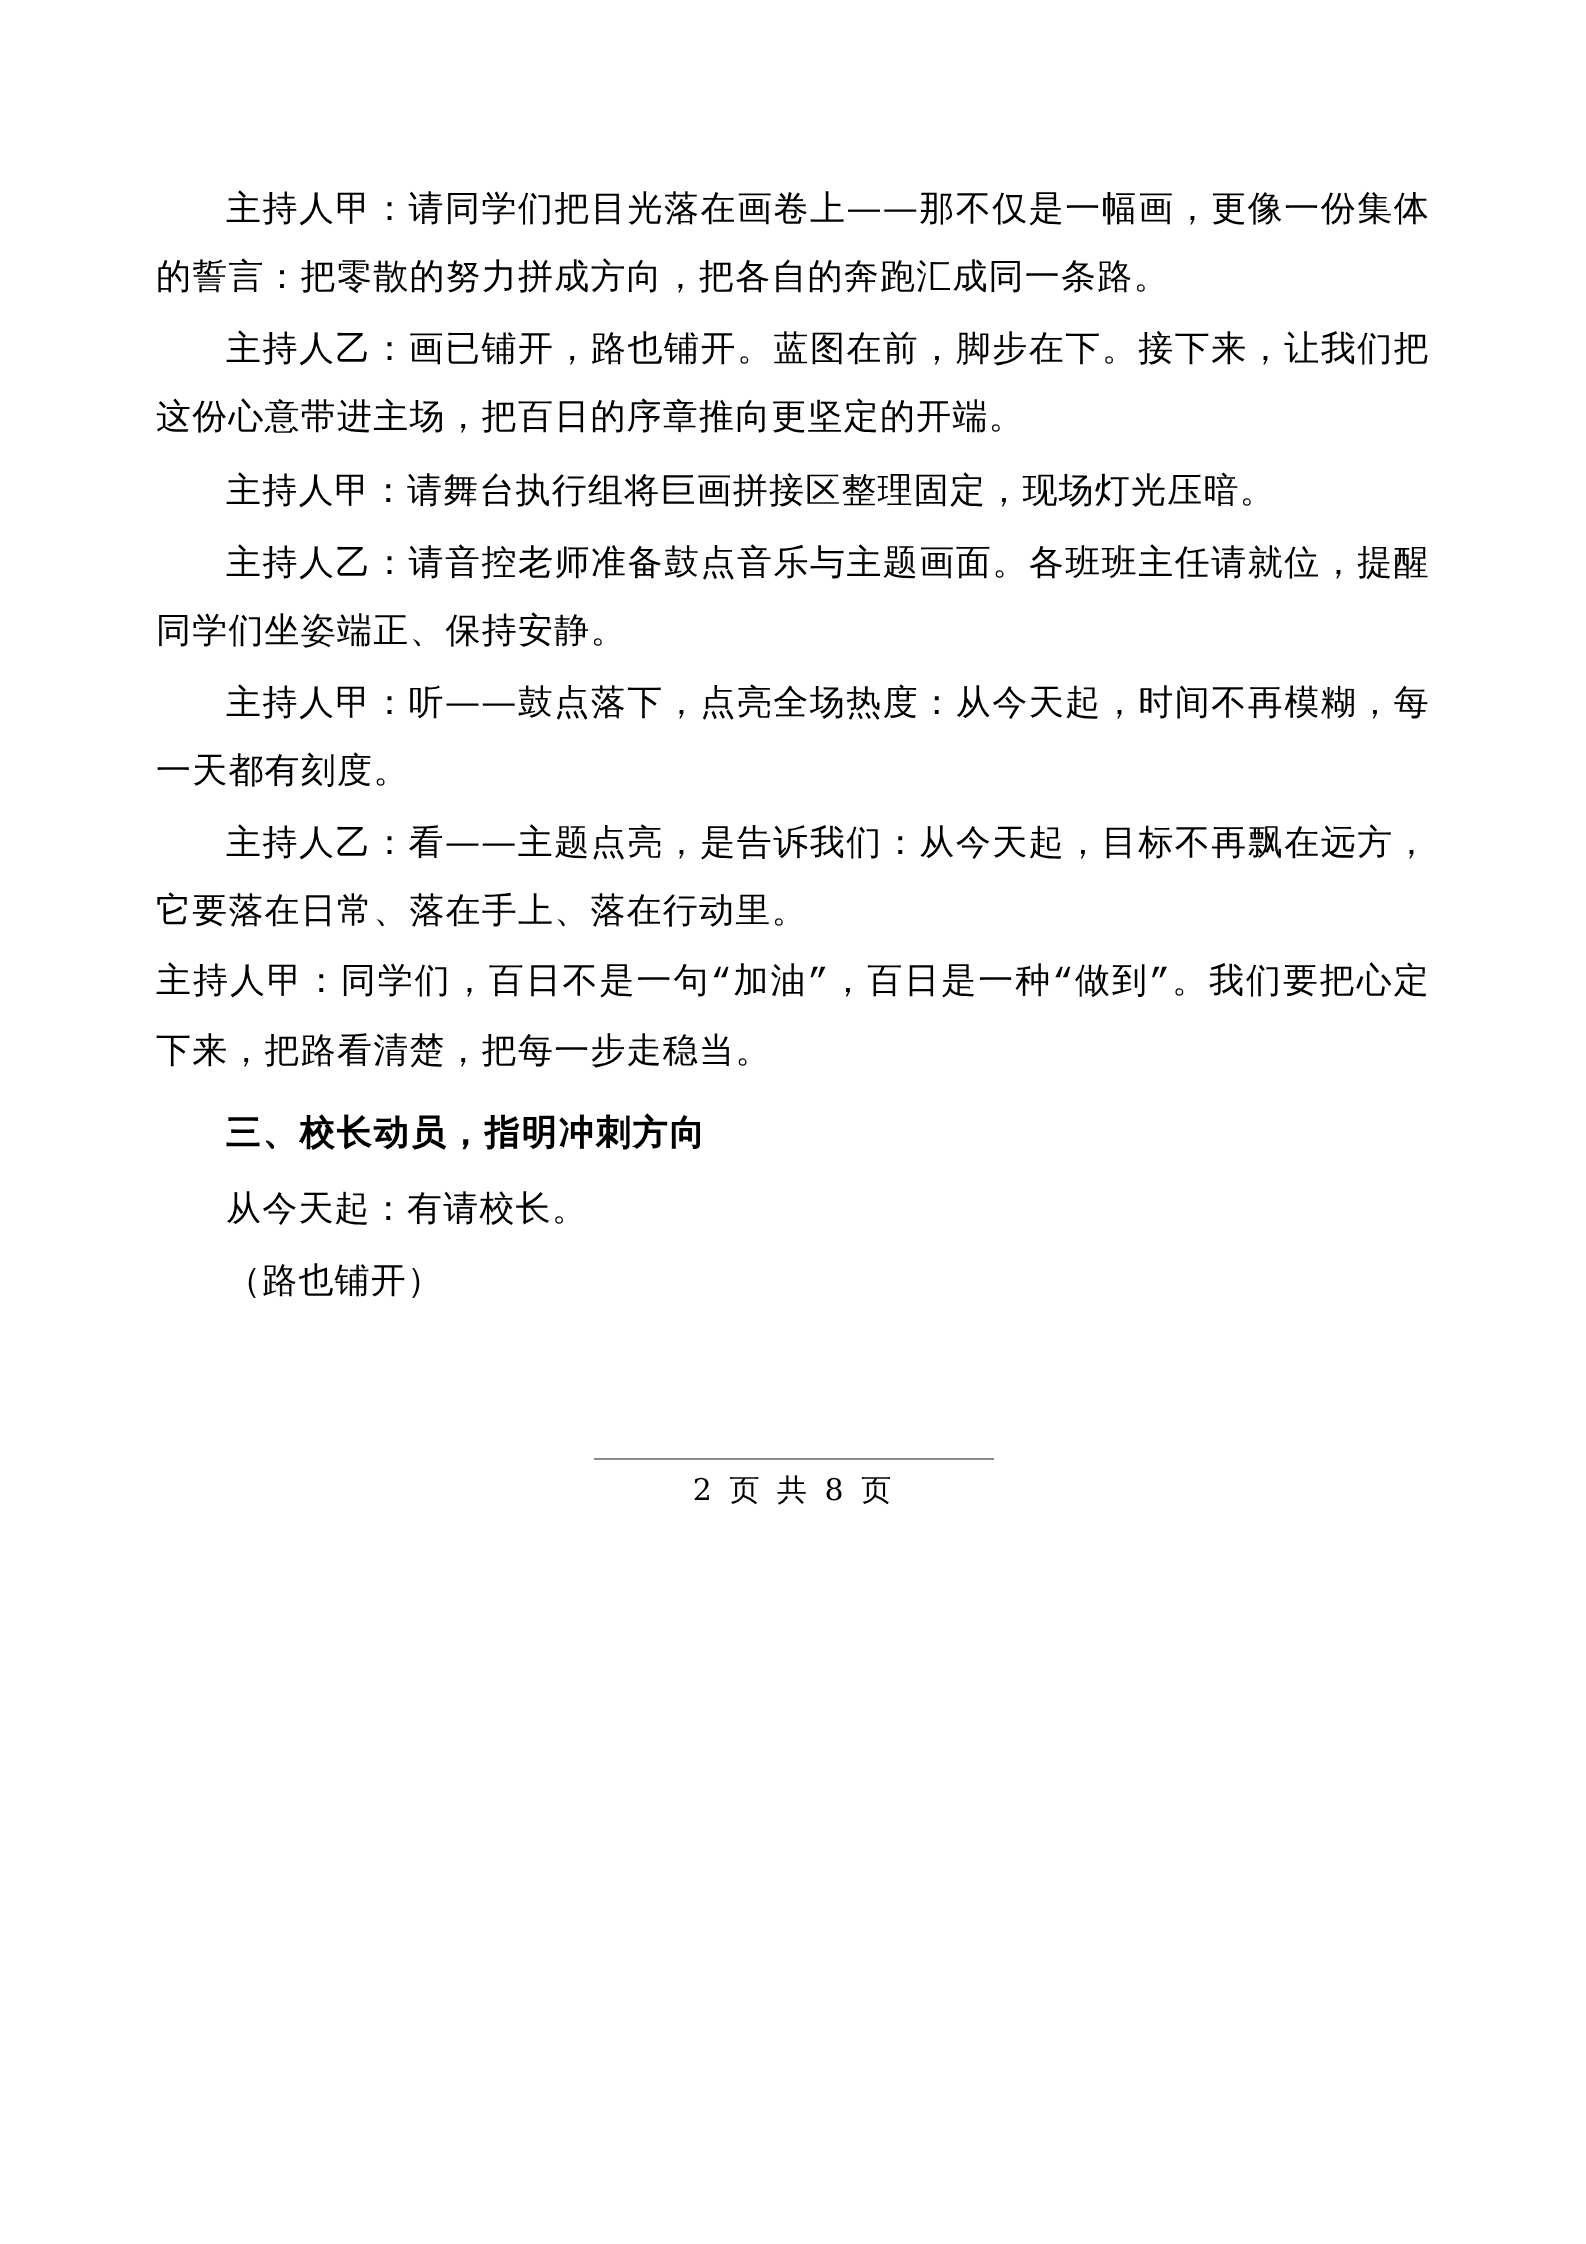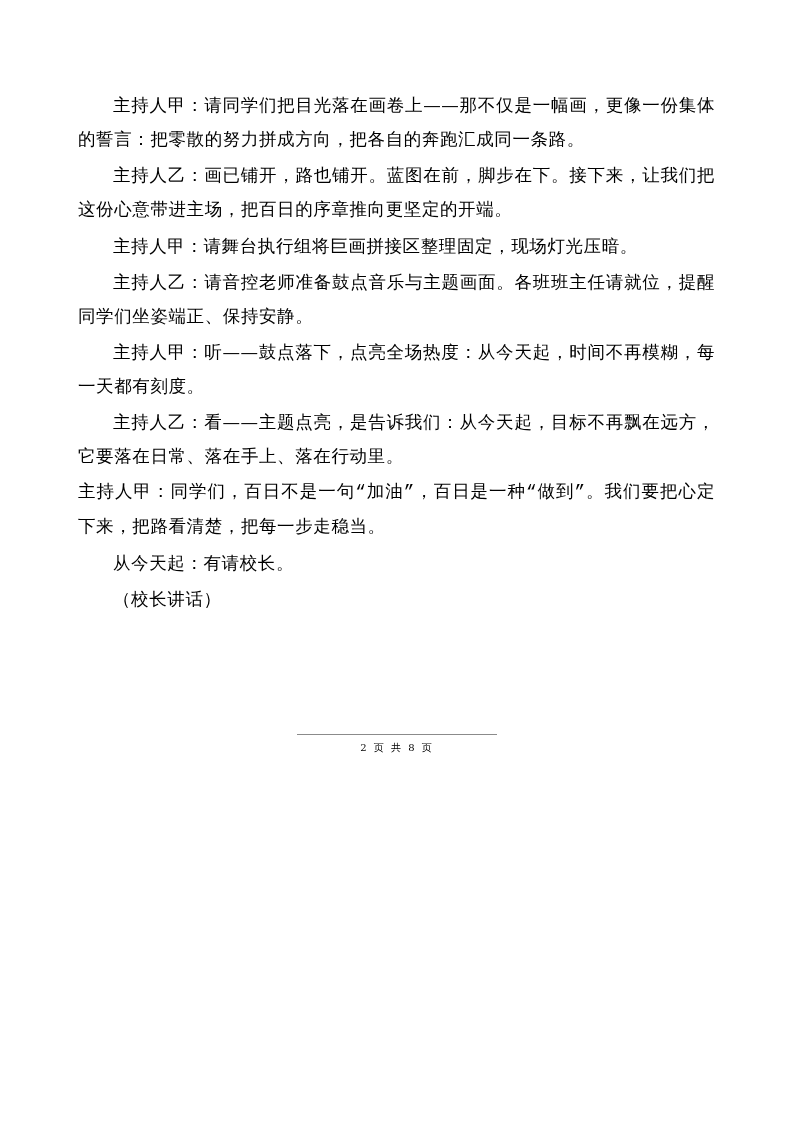--- a/index.html
+++ b/index.html
@@ -46,21 +46,21 @@
     letter-spacing: 1px;
     margin-top: 6px;
     margin-bottom: 4px;
   }
   .footer {
     position: absolute;
     left: 0;
     right: 0;
     bottom: 52px;
     text-align: center;
-    font-size: 10px;
+    font-size: 15px;
     font-family: "DejaVu Serif", "Liberation Serif", serif;
     letter-spacing: 1px;
   }
   .footer .rule {
     width: 200px;
     height: 1px;
     background: #8b8b8b;
     margin: 0 auto 6px auto;
   }
   .footer .pager span {
@@ -72,22 +72,23 @@
 
 <div class="page">
   <div class="doc-body">
     <p class="ind">主持人甲：请同学们把目光落在画卷上——那不仅是一幅画，更像一份集体的誓言：把零散的努力拼成方向，把各自的奔跑汇成同一条路。</p>
     <p class="ind">主持人乙：画已铺开，路也铺开。蓝图在前，脚步在下。接下来，让我们把这份心意带进主场，把百日的序章推向更坚定的开端。</p>
     <p class="ind">主持人甲：请舞台执行组将巨画拼接区整理固定，现场灯光压暗。</p>
     <p class="ind">主持人乙：请音控老师准备鼓点音乐与主题画面。各班班主任请就位，提醒同学们坐姿端正、保持安静。</p>
     <p class="ind">主持人甲：听——鼓点落下，点亮全场热度：从今天起，时间不再模糊，每一天都有刻度。</p>
     <p class="ind">主持人乙：看——主题点亮，是告诉我们：从今天起，目标不再飘在远方，它要落在日常、落在手上、落在行动里。</p>
     <p class="noind">主持人甲：同学们，百日不是一句“加油”，百日是一种“做到”。我们要把心定下来，把路看清楚，把每一步走稳当。</p>
+    <p class="heading">三、校长动员，指明冲刺方向</p>
     <p class="ind">从今天起：有请校长。</p>
-    <p class="ind">（校长讲话）</p>
+    <p class="ind">（路也铺开）</p>
   </div>
 
   <div class="footer">
     <div class="rule"></div>
     <div class="pager">
       <span>2</span>
       <span>页</span>
       <span>共</span>
       <span>8</span>
       <span>页</span>

